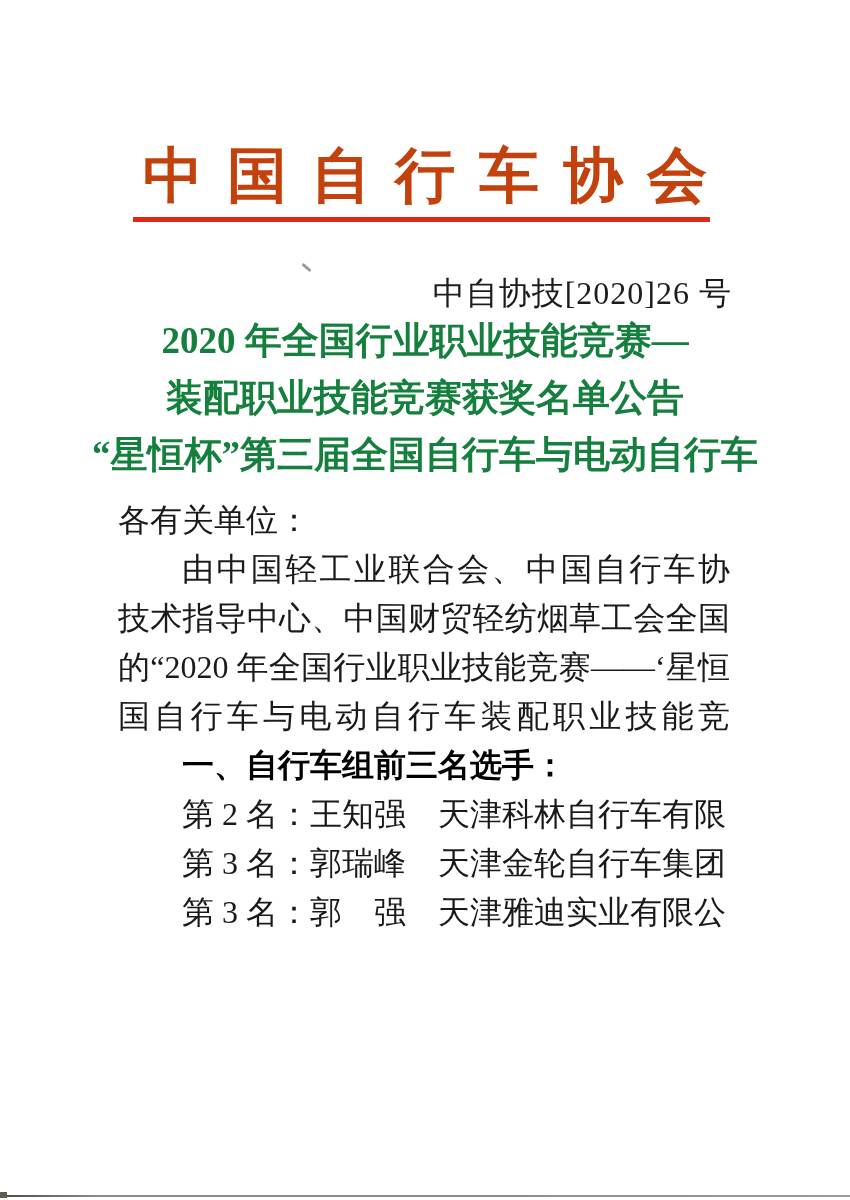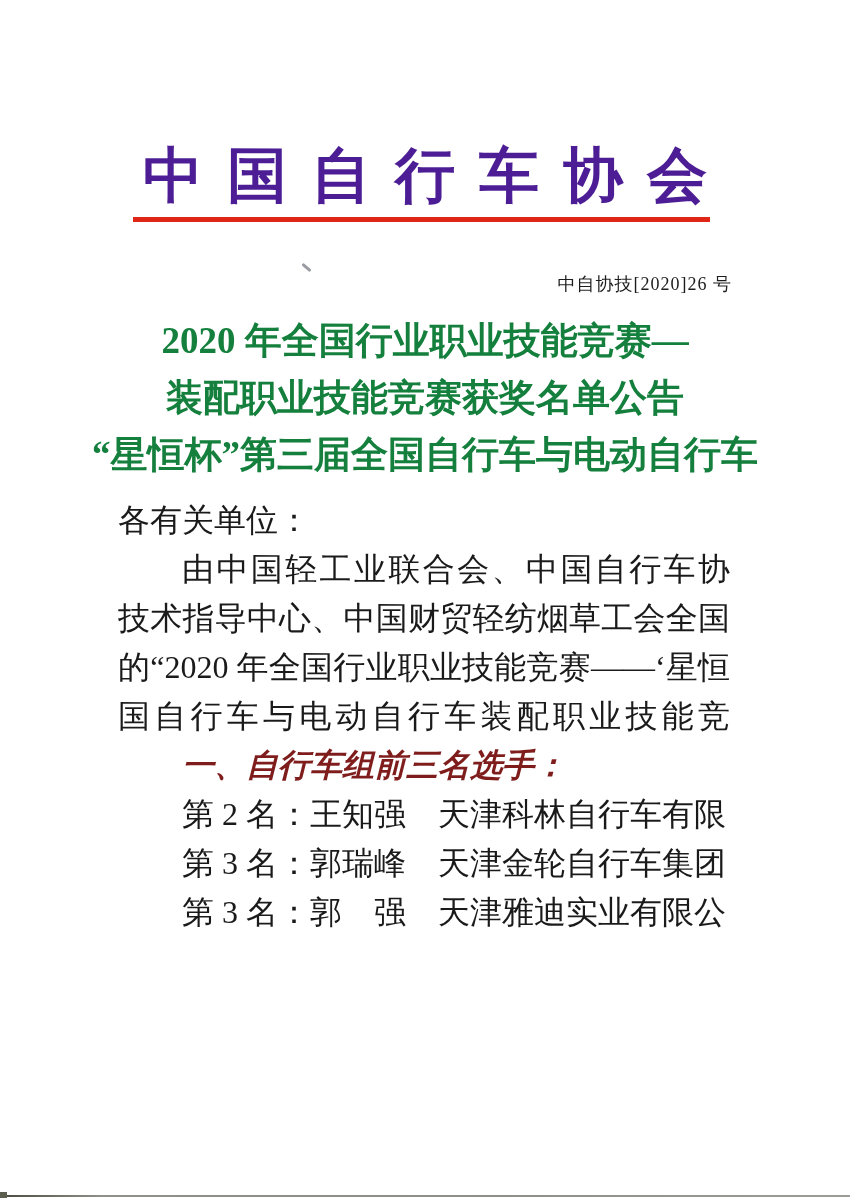--- a/index.html
+++ b/index.html
@@ -3,39 +3,39 @@
 <meta charset="utf-8">
 <style>
   html,body{margin:0;padding:0;background:#ffffff;}
   .page{
     position:relative;width:850px;height:1200px;background:#ffffff;overflow:hidden;
     font-family:"Liberation Serif","DejaVu Serif",serif;color:#1a1a1a;
   }
   
   .org-name{
     position:absolute;top:136px;left:0;right:0;text-align:center;
-    font-size:60px;font-weight:700;color:#4c1d95;
+    font-size:60px;font-weight:700;color:#c2410c;
     letter-spacing:24px;padding-left:24px;white-space:nowrap;
   }
   .red-line{position:absolute;top:217px;left:133px;width:577px;height:5px;background:#e02717;}
   
-  .doc-number{position:absolute;top:272px;right:118px;font-size:18px;letter-spacing:1px;color:#1c1c1c;white-space:nowrap;margin-left:44px;}
+  .doc-number{position:absolute;top:272px;right:118px;font-size:32px;letter-spacing:1px;color:#1c1c1c;white-space:nowrap;margin-left:44px;}
   
   .scan-tick{position:absolute;top:266px;left:301px;width:11px;height:3px;background:#989ca2;border-radius:2px;transform:rotate(40deg);}
   
   .doc-title{
     position:absolute;top:312px;left:60px;right:60px;text-align:center;
     font-size:37px;line-height:57px;font-weight:700;color:#15803d;
   }
   
   .doc-body{position:absolute;top:496px;left:118px;width:612px;font-size:32px;line-height:49px;color:#1a1a1a;}
   .line{height:49px;overflow:hidden;}
   .justify{text-align:justify;text-align-last:justify;}
   .indent{text-indent:2em;}
-  .bold{font-weight:700;color:#7f1d1d;font-style:italic;}
+  .bold{font-weight:700;color:#000000;}
   
   .bottom-edge{position:absolute;top:1195px;left:0;width:850px;height:2px;
     background:linear-gradient(90deg,#4a4a40 0%,#90908a 12%,#8e8e88 55%,#9c9c96 100%);}
   .bottom-nub{position:absolute;top:1192px;left:0;width:7px;height:6px;background:#5c5e50;}
 </style>
 </head>
 <body>
 
 <div class="page">
 

